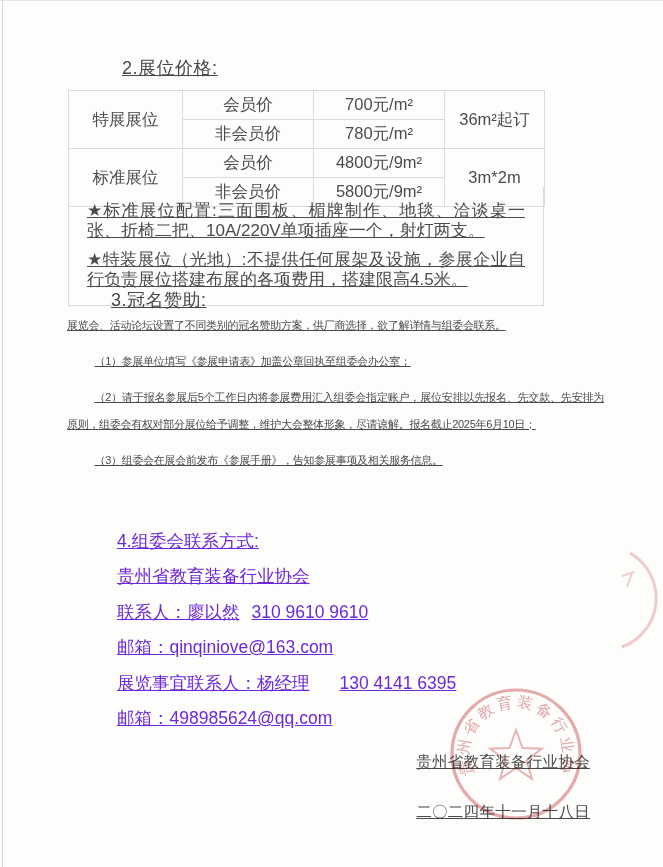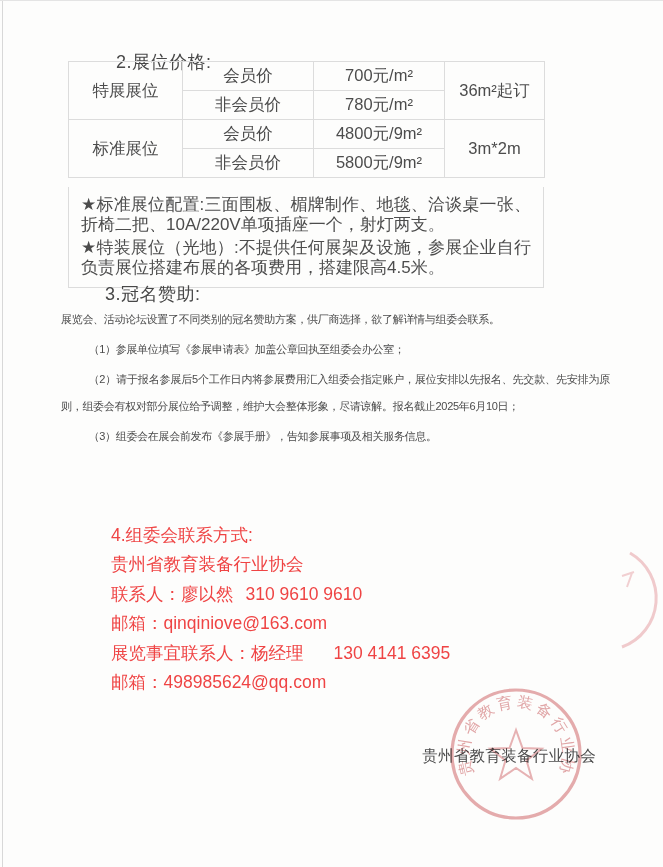--- a/index.html
+++ b/index.html
@@ -7,26 +7,26 @@
     width: 663px; height: 867px;
     background: #fdfdfc;
     font-family: "Liberation Sans", "DejaVu Sans", sans-serif;
     color: #4a4a4a;
     overflow: hidden;
   }
   .doc { position: relative; width: 663px; height: 867px; }
   .edge-left { position: absolute; left: 2px; top: 0; width: 1px; height: 100%; background: #d8d8d8; }
   .edge-top { position: absolute; left: 0; top: 0; width: 100%; height: 1px; background: #e4e4e4; }
 
-  p { margin: 4px; }
+  p { margin: 10px; text-decoration: underline; }
   .heading { position: absolute; font-size: 18px; color: #484848; letter-spacing: 0.5px; }
   #h-price { left: 112px; top: 46px; }
 
   table.price {
-    position: absolute; left: 68px; top: 61px;
+    position: absolute; left: 68px; top: 90px;
     width: 476px; border-collapse: collapse; table-layout: fixed;
   }
   table.price td {
     border: 1px solid #dcdcdc;
     height: 28px; padding: 0;
     text-align: center; vertical-align: middle;
     font-size: 16.5px; color: #4c4c4c;
   }
   .notes-box {
     position: absolute; left: 68px; top: 187px;
@@ -39,21 +39,21 @@
 
   .flow {
     position: absolute; left: 57px; top: 302px; width: 557px;
     font-size: 11px; letter-spacing: -0.3px; line-height: 26.2px;
     text-align: justify; color: #4a4a4a;
   }
   .flow p.item { text-indent: 2.5em; }
 
   .contact {
     position: absolute; left: 107px; top: 519px;
-    font-size: 17.5px; line-height: 25.4px; color: #ef4444;
+    font-size: 17.5px; line-height: 25.4px; color: #6d28d9;
   }
   .contact .sp-sm { display: inline-block; width: 12px; }
   .contact .sp-lg { display: inline-block; width: 30px; }
 
   .sig { position: absolute; right: 63px; text-align: right; font-size: 15.5px; letter-spacing: 0.3px; color: #4a4a4a; }
   #sig-org { top: 742px; }
   #sig-date { top: 792px; }
 
   .seal-svg { position: absolute; left: 446px; top: 684px; mix-blend-mode: multiply; opacity: 0.88; }
   .arc-svg  { position: absolute; left: 540px; top: 540px; mix-blend-mode: multiply; }
@@ -115,20 +115,21 @@
   <div class="contact">
     <p>4.组委会联系方式:</p>
     <p>贵州省教育装备行业协会</p>
     <p><span>联系人：</span><span>廖以然</span><span class="sp-sm"></span><span>310 9610 9610</span></p>
     <p><span>邮箱：</span><span>qinqiniove@163.com</span></p>
     <p><span>展览事宜联系人：</span><span>杨经理</span><span class="sp-lg"></span><span>130 4141 6395</span></p>
     <p><span>邮箱：</span><span>498985624@qq.com</span></p>
   </div>
 
   <p class="sig" id="sig-org">贵州省教育装备行业协会</p>
+  <p class="sig" id="sig-date">二〇二四年十一月十八日</p>
 
   <svg class="arc-svg" width="119" height="140" viewBox="0 0 119 140">
     <path d="M 90 13 A 52 52 0 0 1 82 107" fill="none" stroke="#edb6ba" stroke-width="3" opacity="0.7"></path>
     <path d="M 82 36 l 12 -4 M 92 33 l -5 14" fill="none" stroke="#e9abb0" stroke-width="2" opacity="0.55"></path>
   </svg>
 
   <svg class="seal-svg" width="140" height="140" viewBox="0 0 140 140">
     <circle cx="70" cy="70" r="64" fill="none" stroke="#dd9092" stroke-width="3.2" opacity="0.85"></circle>
     <polygon points="70,46 63.5,64.1 44.3,64.7 59.5,76.4 54.1,94.8 70,84 85.9,94.8 80.5,76.4 95.7,64.7 76.5,64.1" fill="none" stroke="#de9496" stroke-width="2" opacity="0.8"></polygon>
     <defs>

